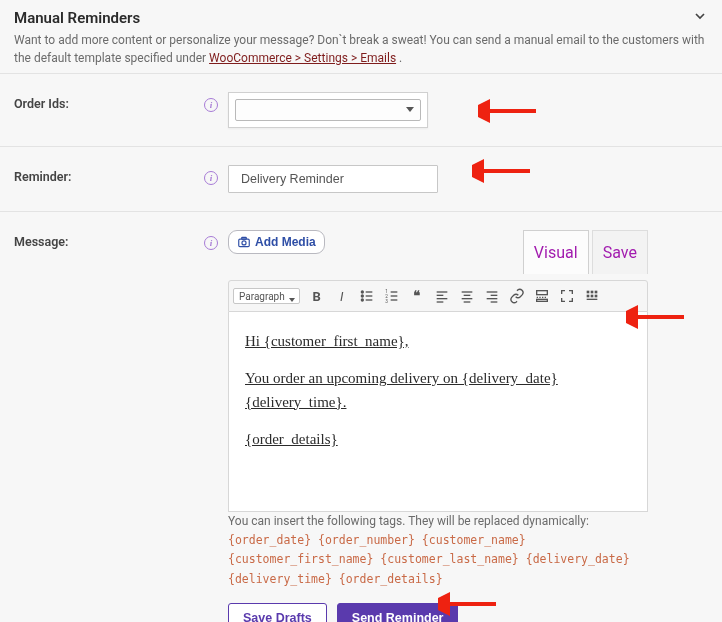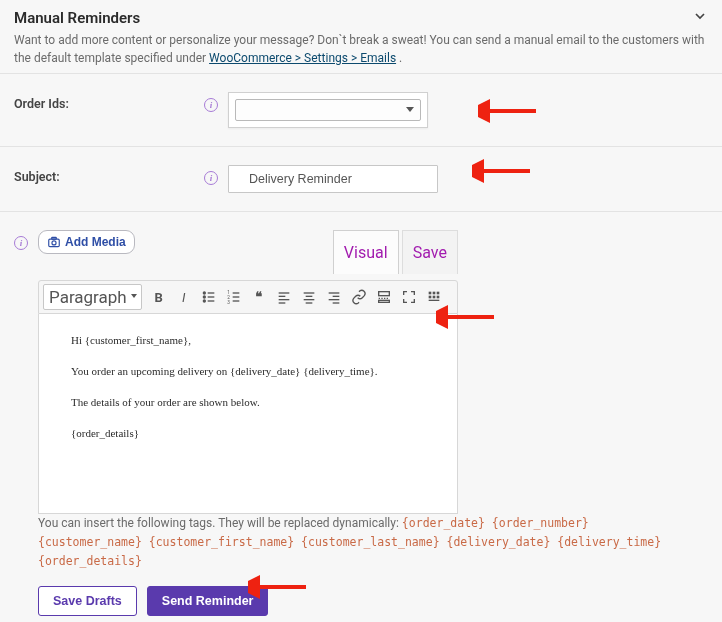--- a/index.html
+++ b/index.html
@@ -29,21 +29,21 @@
     width: 16px; height: 16px;
     color: #444;
   }
   .panel-desc {
     padding: 2px 14px 6px 14px;
     font-size: 12px;
     color: #6b6b6b;
     line-height: 1.5;
   }
   .panel-desc a {
-    color: #0c4a6e;
+    color: #7f1d1d;
     text-decoration: underline;
   }
   .section {
     border-top: 1px solid #e3e3e3;
     padding: 18px 14px;
     position: relative;
   }
   .row {
     display: flex;
     align-items: flex-start;
@@ -103,21 +103,21 @@
     right: 6px;
     top: 7px;
     width: 0; height: 0;
     border-left: 4px solid transparent;
     border-right: 4px solid transparent;
     border-top: 5px solid #555;
   }
   .text-input {
     border: 1px solid #c7c7c7;
     border-radius: 1px;
-    padding: 6px 20px;
+    padding: 6px 12px;
     width: 210px;
     font-size: 12.5px;
     color: #555;
     background: #fff;
   }
   .editor-wrap {
     width: 420px;
   }
   .add-media-btn {
     border: 1px solid #b9b9c0;
@@ -162,26 +162,26 @@
     padding: 3px 4px;
     display: flex;
     align-items: center;
     gap: 1px;
     border-top-left-radius: 3px;
     border-top-right-radius: 3px;
   }
   .format-select {
     border: 1px solid #c7c7c7;
     background: #fff;
-    font-size: 17px;
+    font-size: 10px;
     padding: 2px 14px 2px 5px;
     border-radius: 2px;
     color: #555;
     position: relative;
-    height: 26px;
+    height: 16px;
     display: flex;
     align-items: center;
     margin-right: 4px;
   }
   .format-select::after {
     content: "";
     position: absolute;
     right: 4px; top: 9px;
     border-left: 3px solid transparent;
     border-right: 3px solid transparent;
@@ -194,26 +194,27 @@
     justify-content: center;
     font-size: 13px;
     color: #555;
     border-radius: 2px;
     cursor: pointer;
   }
   .editor-body {
     border: 1px solid #d7d7d7;
     border-top: none;
     background: #fff;
-    padding: 18px 32px;
+    padding: 18px 16px;
     min-height: 200px;
     font-family: Georgia, serif;
-    font-size: 11px;
+    font-size: 15px;
     color: #2b2b2b;
     line-height: 1.55;
+    text-decoration: underline;
   }
   .editor-body p { margin-bottom: 14px; }
   .hint {
     font-size: 12px;
     color: #6b6b6b;
     line-height: 1.6;
   }
   .hint .tag {
     color: #c96a47;
     font-family: ui-monospace, Menlo, monospace;
@@ -283,40 +284,41 @@
               </defs>
               <line x1="58" y1="12" x2="8" y2="12" stroke="#e21" stroke-width="4" marker-end="url(#ah1)"></line>
             </svg>
         </div>
       </div>
     </div>
   </div>
 
   <div class="section">
     <div class="row">
-      <div class="label-col"><span class="label">Subject:</span></div>
+      <div class="label-col"><span class="label">Reminder:</span></div>
       <div class="info-col"><span class="info-icon">i</span></div>
       <div class="input-col" style="position:relative">
         <input class="text-input" value="Delivery Reminder" style="">
         <div class="arrow arrow-2">
           <svg viewBox="0 0 60 24">
               <defs>
                 <marker id="ah2" markerWidth="6" markerHeight="6" refX="1" refY="3" orient="auto">
                   <path d="M0,0 L0,6 L6,3 z" fill="#e21"></path>
                 </marker>
               </defs>
               <line x1="58" y1="12" x2="8" y2="12" stroke="#e21" stroke-width="4" marker-end="url(#ah2)"></line>
             </svg>
         </div>
       </div>
     </div>
   </div>
 
   <div class="section">
     <div class="row">
+      <div class="label-col"><span class="label">Message:</span></div>
       <div class="info-col"><span class="info-icon">i</span></div>
       <div class="input-col">
         <div class="editor-wrap" style="position:relative">
           <button class="add-media-btn">
             <svg class="cam" viewBox="0 0 24 24" fill="none" stroke="#2e4ea6" stroke-width="2">
                 <rect x="3" y="7" width="18" height="13" rx="2"></rect>
                 <circle cx="12" cy="13.5" r="3.5"></circle>
                 <rect x="8" y="4" width="8" height="3" rx="1"></rect>
               </svg>
             <span>Add Media</span>
@@ -413,21 +415,20 @@
                   <rect x="10" y="10" width="4" height="4"></rect>
                   <rect x="16" y="10" width="4" height="4"></rect>
                   <rect x="4" y="16" width="16" height="2"></rect>
                 </svg>
             </div>
           </div>
 
           <div class="editor-body">
             <p>Hi {customer_first_name},</p>
             <p>You order an upcoming delivery on {delivery_date} {delivery_time}.</p>
-            <p>The details of your order are shown below.</p>
             <p>{order_details}</p>
           </div>
 
           <div class="arrow arrow-3">
             <svg viewBox="0 0 60 24">
                 <defs>
                   <marker id="ah3" markerWidth="6" markerHeight="6" refX="1" refY="3" orient="auto">
                     <path d="M0,0 L0,6 L6,3 z" fill="#e21"></path>
                   </marker>
                 </defs>

